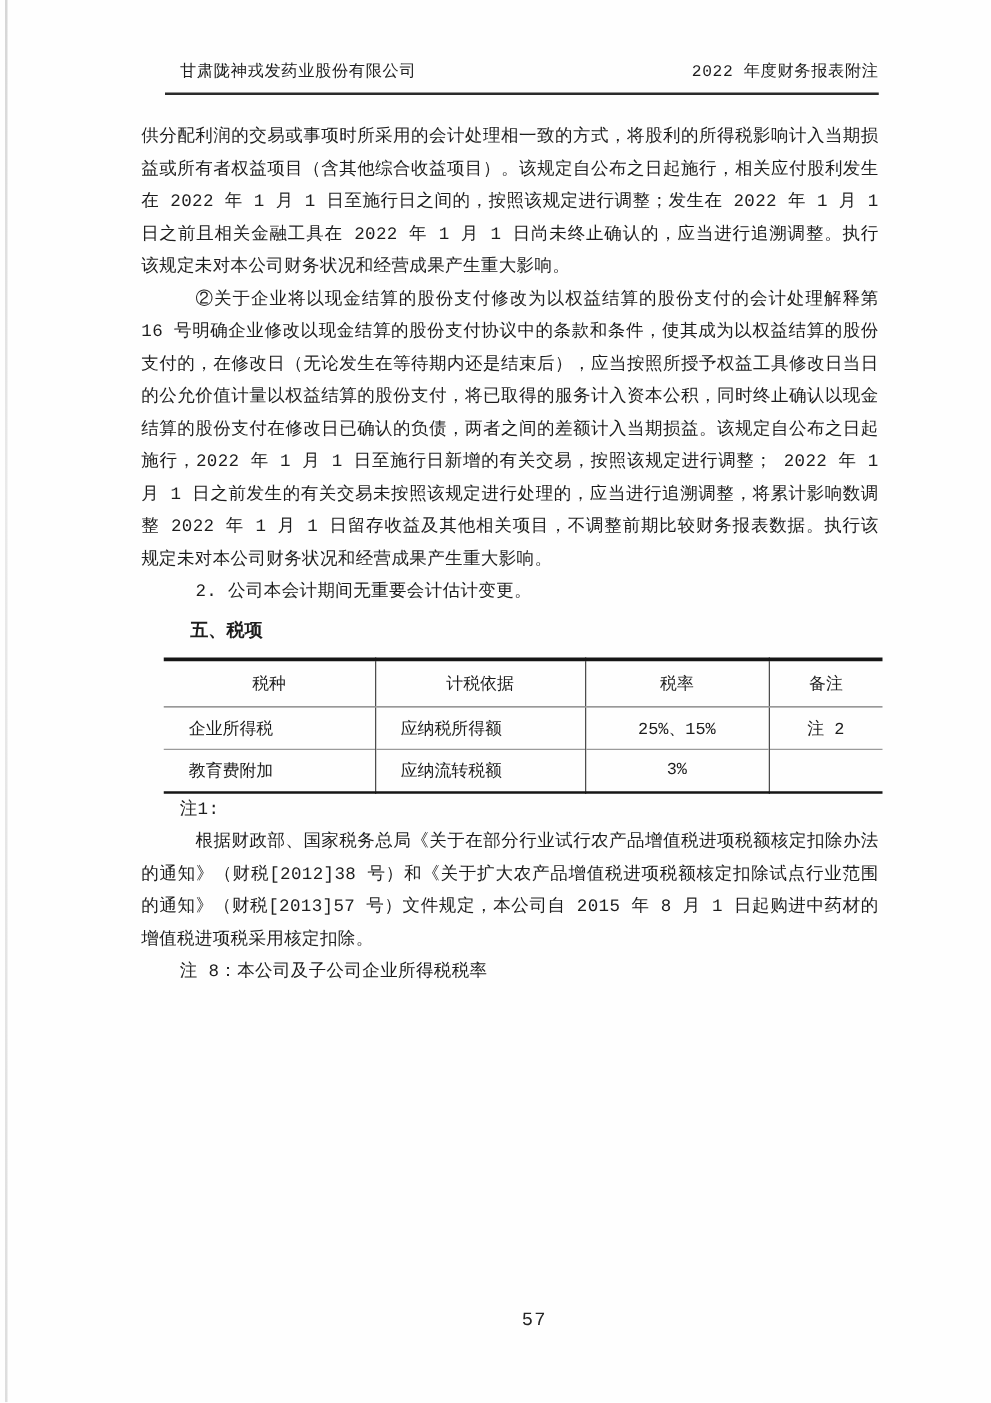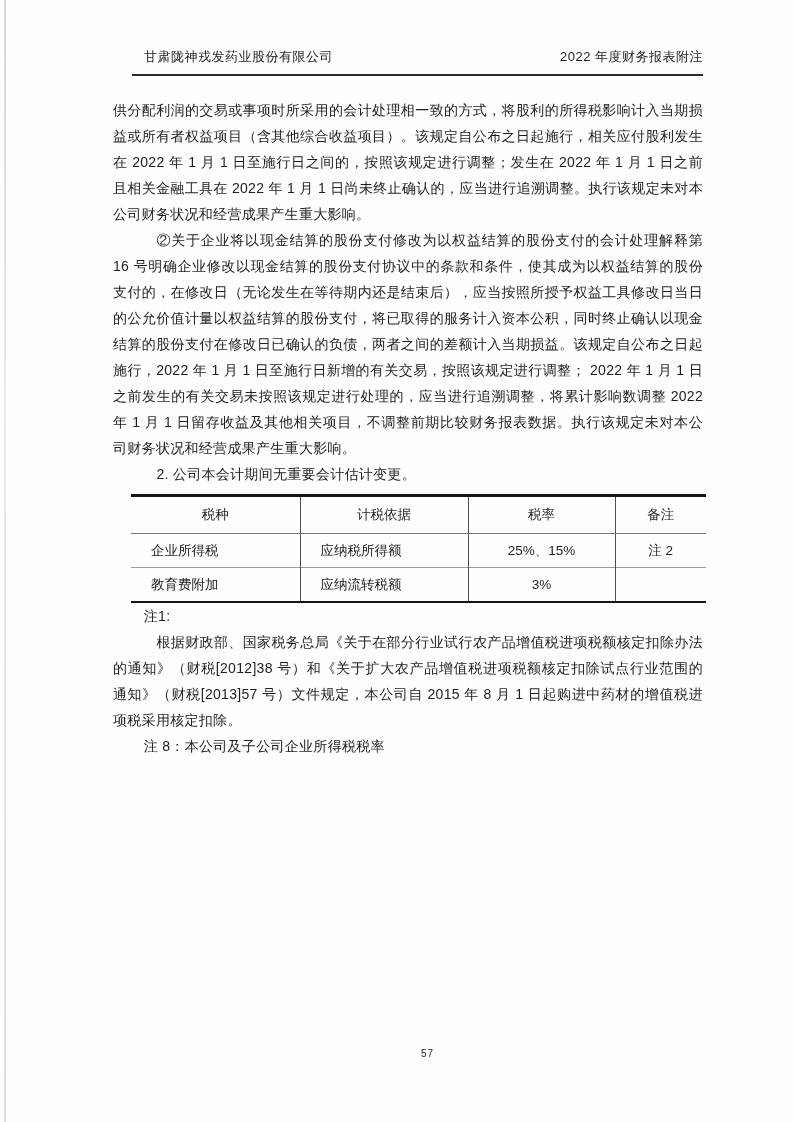--- a/index.html
+++ b/index.html
@@ -2,21 +2,21 @@
 <html><head>
 <meta charset="utf-8">
 <style>
   html, body { margin: 0; padding: 0; background: #ffffff; }
   .page {
     position: relative;
     width: 793px;
     height: 1122px;
     background: #fefefe;
     overflow: hidden;
-    font-family: Liberation Sans, sans-serif;
+    font-family: Liberation Mono, monospace;
     color: #1d1d1d;
   }
   
   .scan-edge {
     position: absolute;
     left: 4px; top: 0;
     width: 2px; height: 100%;
     background: linear-gradient(to bottom, #b5b5b5, #d9d9d9 35%, #cfcfcf 70%, #c2c2c2);
     opacity: .55;
   }
@@ -90,41 +90,42 @@
   .note-label { margin-top: 9px; }
   .note-par { margin-top: 1px; }
   .note2-par { margin-top: 7px; }
   .note2-head { margin-top: 3px; }
   .page-number {
     position: absolute;
     top: 1048px; left: 0;
     width: 100%;
     text-align: center;
     text-indent: 62px;
-    font-size: 10px;
+    font-size: 15px;
     letter-spacing: 1px;
     color: #242424;
   }
 </style>
 </head>
 <body>
 
 <div class="page">
   <div class="scan-edge"></div>
 
   <div class="doc-header">
     <span class="company">甘肃陇神戎发药业股份有限公司</span>
     <span class="doc-title">2022 年度财务报表附注</span>
   </div>
 
   <div class="main">
     <p class="body-par p1">供分配利润的交易或事项时所采用的会计处理相一致的方式，将股利的所得税影响计入当期损益或所有者权益项目（含其他综合收益项目）。该规定自公布之日起施行，相关应付股利发生在 2022 年 1 月 1 日至施行日之间的，按照该规定进行调整；发生在 2022 年 1 月 1 日之前且相关金融工具在 2022 年 1 月 1 日尚未终止确认的，应当进行追溯调整。执行该规定未对本公司财务状况和经营成果产生重大影响。</p>
     <p class="body-par ind3 p2">②关于企业将以现金结算的股份支付修改为以权益结算的股份支付的会计处理解释第 16 号明确企业修改以现金结算的股份支付协议中的条款和条件，使其成为以权益结算的股份支付的，在修改日（无论发生在等待期内还是结束后），应当按照所授予权益工具修改日当日的公允价值计量以权益结算的股份支付，将已取得的服务计入资本公积，同时终止确认以现金结算的股份支付在修改日已确认的负债，两者之间的差额计入当期损益。该规定自公布之日起施行，2022 年 1 月 1 日至施行日新增的有关交易，按照该规定进行调整； 2022 年 1 月 1 日之前发生的有关交易未按照该规定进行处理的，应当进行追溯调整，将累计影响数调整 2022 年 1 月 1 日留存收益及其他相关项目，不调整前期比较财务报表数据。执行该规定未对本公司财务状况和经营成果产生重大影响。</p>
     <p class="body-par ind3 p3">2. 公司本会计期间无重要会计估计变更。</p>
 
+    <h3 class="sec">五、税项</h3>
 
     <table class="tax-table">
       <colgroup>
           <col class="c1">
           <col class="c2">
           <col class="c3">
           <col class="c4">
         </colgroup>
       <thead>
         <tr>

